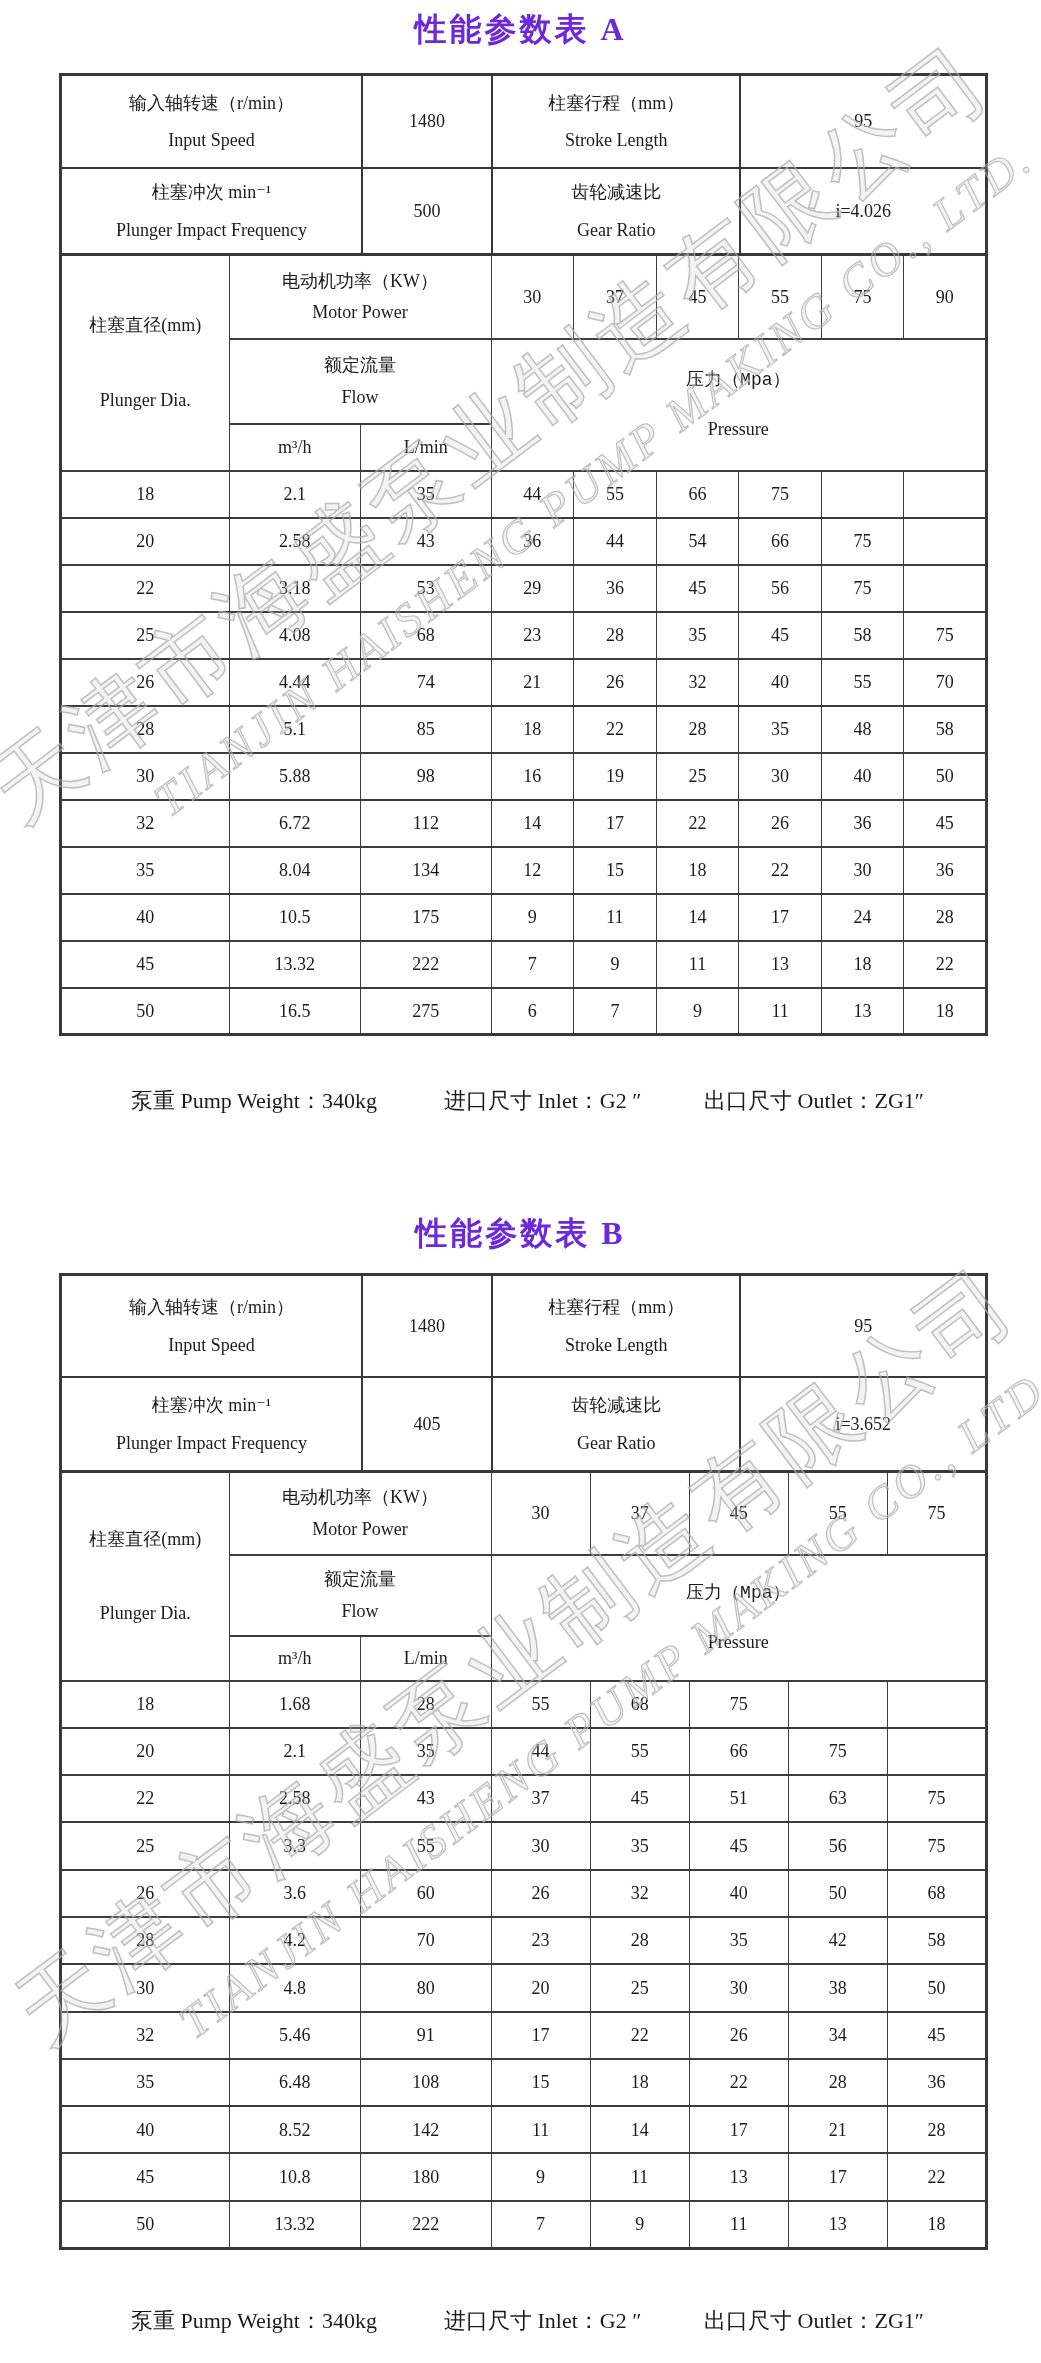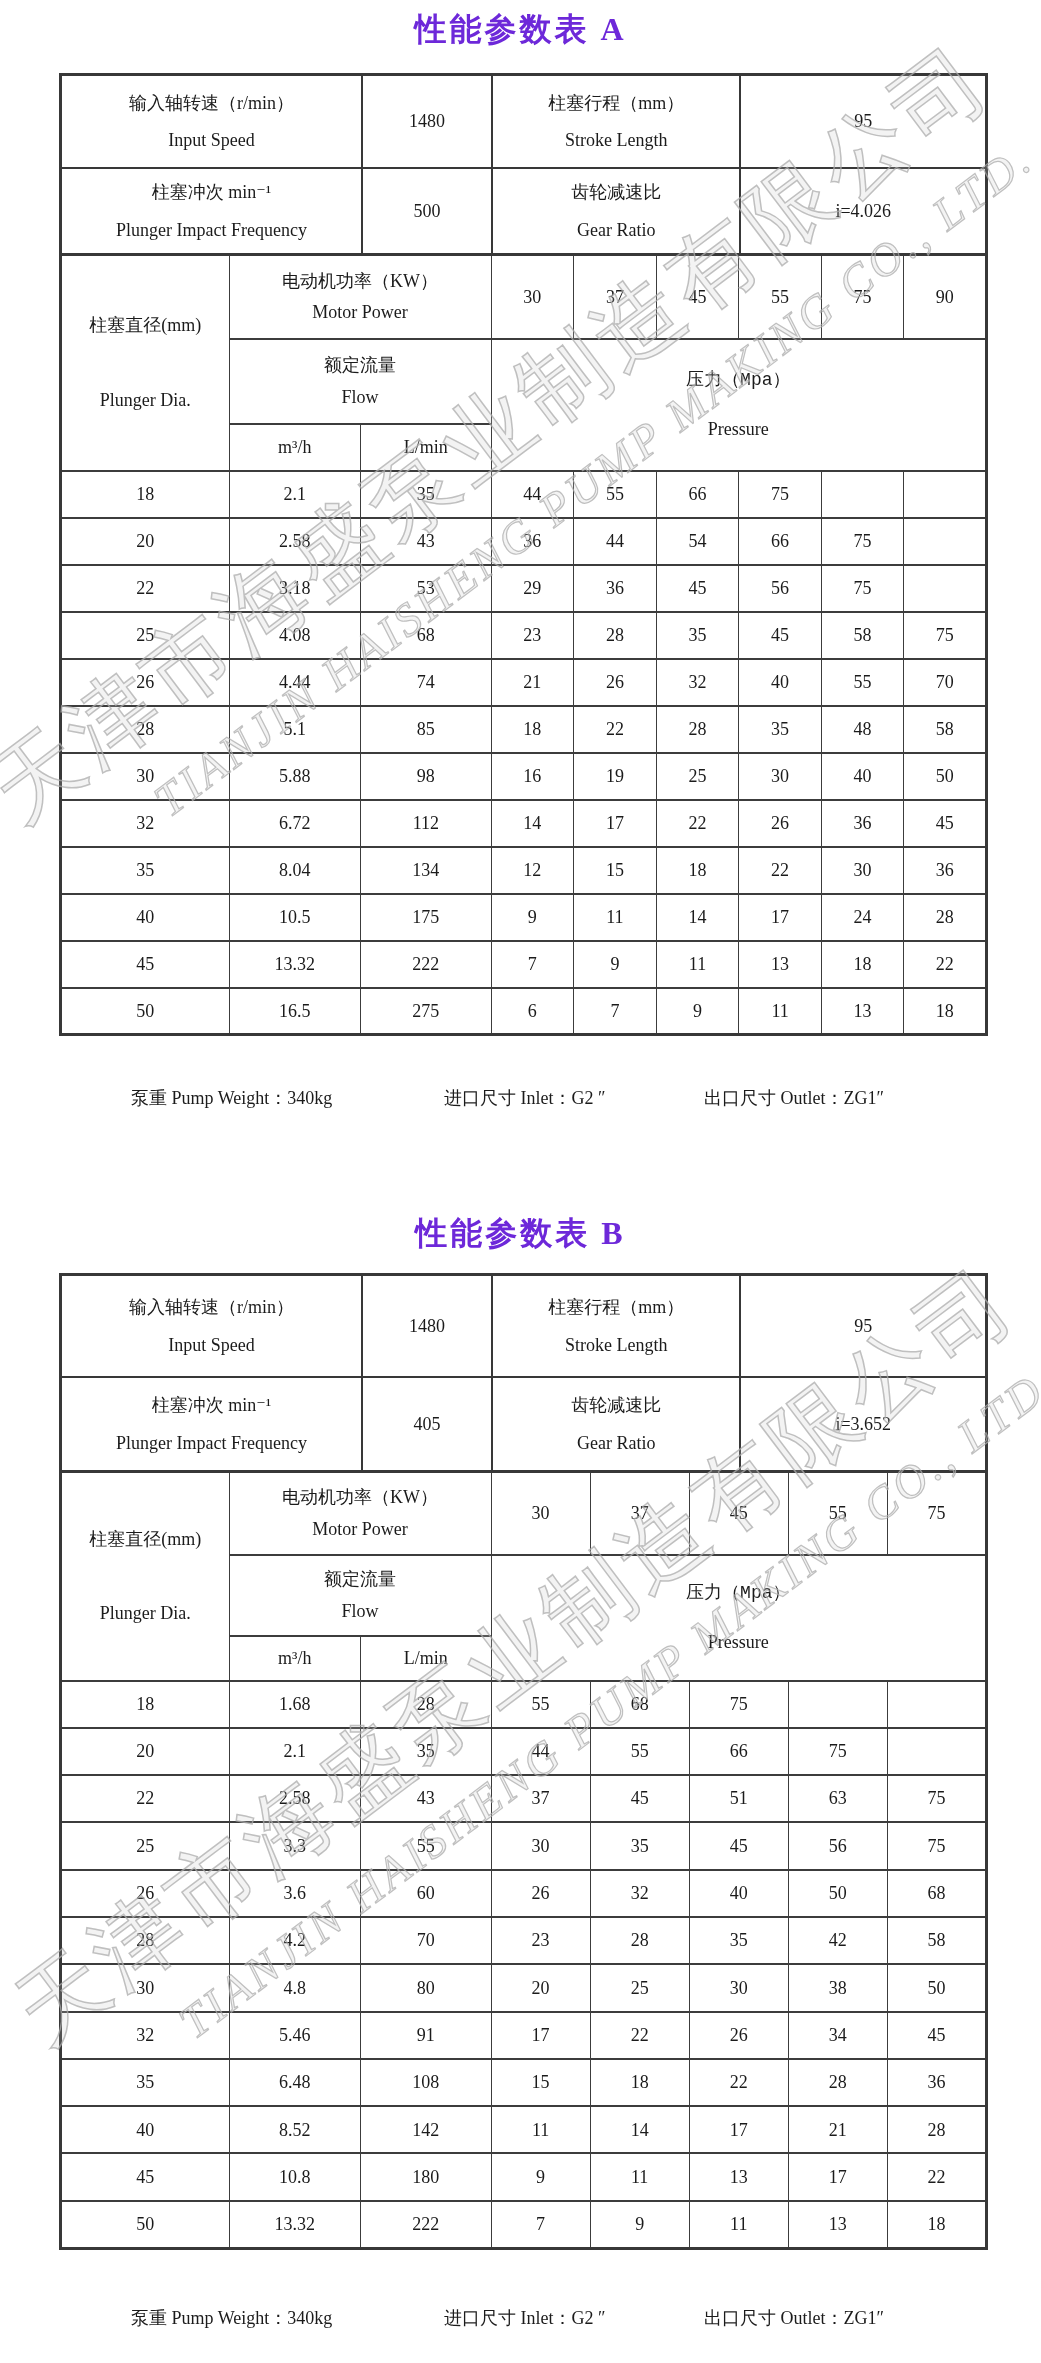--- a/index.html
+++ b/index.html
@@ -40,21 +40,21 @@
   .mainA tbody.body tr{height:47px;}
   .mainB tr.r3{height:83px;} .mainB tr.r4{height:81px;} .mainB tr.r5{height:45px;}
   .mainB tbody.body tr{height:47.3px;}
   
   .l2 span{display:block;}
   .l2 .zh{margin-bottom:15px;}
   .gap-sm .zh{margin-bottom:9px;}
   .gap-md .zh{margin-bottom:26px;font-family:Liberation Mono, monospace;}
   .gap-lg .zh{margin-bottom:52px;}
   
-  .footer{position:absolute;left:0;width:100%;height:30px;font-size:18px;}
+  .footer{position:absolute;left:0;width:100%;height:30px;font-size:22px;}
   .footer span{position:absolute;white-space:nowrap;}
   .f-weight{left:131px;} .f-inlet{left:444px;} .f-outlet{left:704px;}
   
   .wm{
     position:absolute;width:1350px;text-align:center;
     transform:rotate(-37deg);pointer-events:none;z-index:5;
   }
   .wm-zh{
     font-size:88px;letter-spacing:6px;white-space:nowrap;
     color:rgba(195,195,195,0.20);

